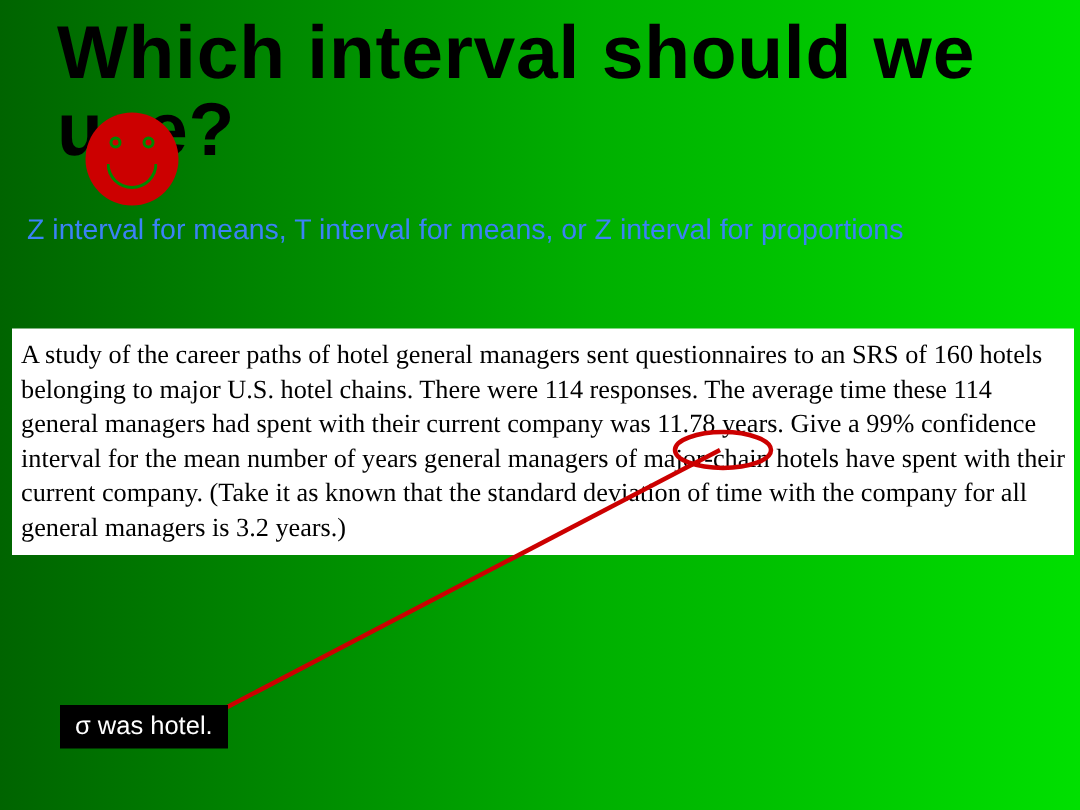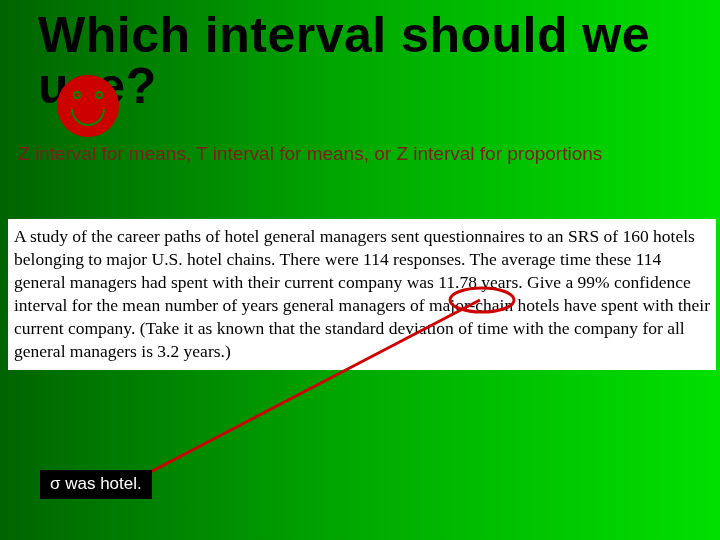--- a/index.html
+++ b/index.html
@@ -54,21 +54,21 @@
     border-top: none;
     border-radius: 0 0 34px 34px;
     bottom: 11px;
     left: 14px;
   }
   .subtitle {
     position: absolute;
     top: 143px;
     left: 18px;
     right: 18px;
-    color: #7f1d1d;
+    color: #3b82f6;
     font-size: 19px;
     font-family: Arial, sans-serif;
   }
   .excerpt {
     position: absolute;
     top: 175px;
     left: 8px;
     width: 708px;
     background: #fff;
     color: #000;

